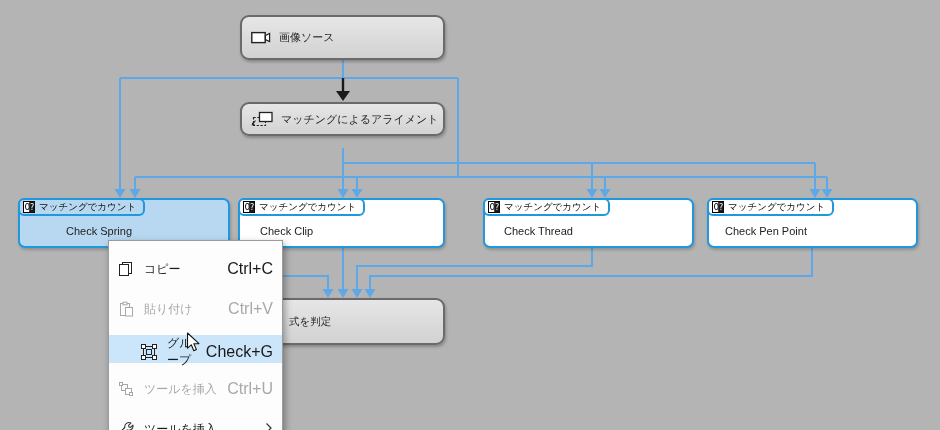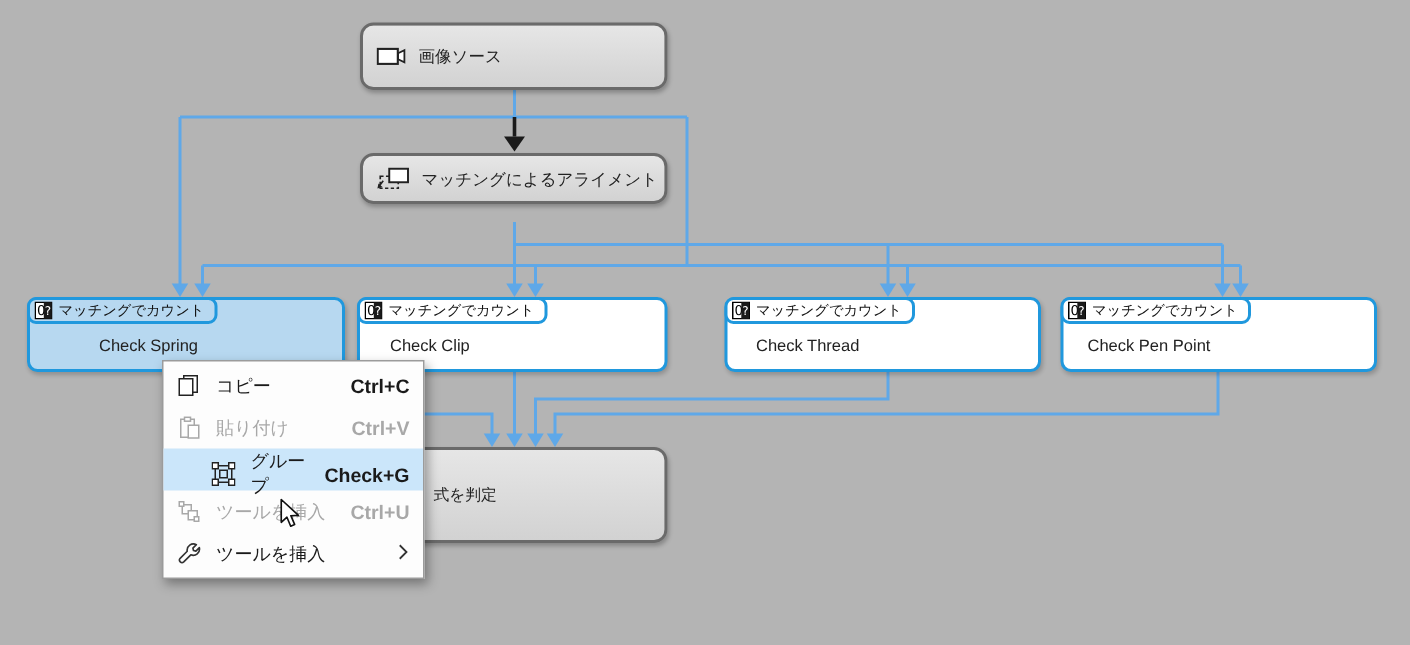--- a/index.html
+++ b/index.html
@@ -28,24 +28,24 @@
     display:inline-flex;align-items:center;gap:4px;padding:0 7px 0 3px;
     font-size:9.5px;color:#111;white-space:nowrap;}
   .cnode.selected .ctab{background:#b7d8f0;}
   .cname{position:absolute;top:25px;font-size:11px;color:#222;white-space:nowrap;}
 
   
   #menu{position:absolute;left:108px;top:240px;width:175px;box-sizing:border-box;
     background:#fdfdfd;border:1px solid #9b9b9b;padding:2px 0;
     box-shadow:2px 3px 7px rgba(0,0,0,.35);z-index:20;}
   .mi{height:28px;display:grid;grid-template-columns:18px 1fr auto;align-items:center;
-    gap:9px;padding:0 9px 0 8px;font-size:12px;color:#1a1a1a;}
+    gap:9px;padding:0 9px 0 8px;font-size:12px;color:#1a1a1a;margin-top:12px;}
   .mi.hl{background:#cbe6fa;padding-left:31px;}
   .mi.disabled{color:#a8a8a8;}
-  .mi .sc{font-size:13px;font-weight:bold;}
+  .mi .sc{font-size:16px;}
   .mi .micon{display:flex;align-items:center;justify-content:center;}
 
   #cursor{position:absolute;left:186px;top:332px;z-index:30;}
 </style>
 </head>
 <body>
 
 <div id="canvas">
 
   <svg id="wires">
@@ -151,21 +151,21 @@
         <rect x="0.5" y="0.5" width="11" height="11" fill="#fff" stroke="#000"></rect>
         <text x="1.6" y="9.3" font-size="9" fill="#000" font-family="DejaVu Sans, sans-serif">0</text>
         <rect x="6.2" y="0.5" width="5.3" height="11" fill="#1a1a1a"></rect>
         <text x="6.9" y="9.3" font-size="8" fill="#fff" font-family="DejaVu Sans, sans-serif">?</text>
       </svg>
       <span>マッチングでカウント</span>
     </div>
     <div class="cname" style="left:16px;">Check Pen Point</div>
   </div>
 
-  <div class="gnode" style="left:240px;top:298px;width:205px;height:64px;padding-left:47px;">
+  <div class="gnode" style="left:240px;top:298px;width:205px;height:47px;padding-left:47px;">
     <span class="nlabel" style="font-size:10.5px;">式を判定</span>
   </div>
 
   <div id="menu">
 
     <div class="mi">
       <span class="micon">
         <svg width="16" height="16" viewBox="0 0 16 16">
           <rect x="4.5" y="1.5" width="9" height="11" fill="#fff" stroke="#222"></rect>
           <rect x="1.5" y="3.5" width="9" height="11" fill="#fff" stroke="#222"></rect>

